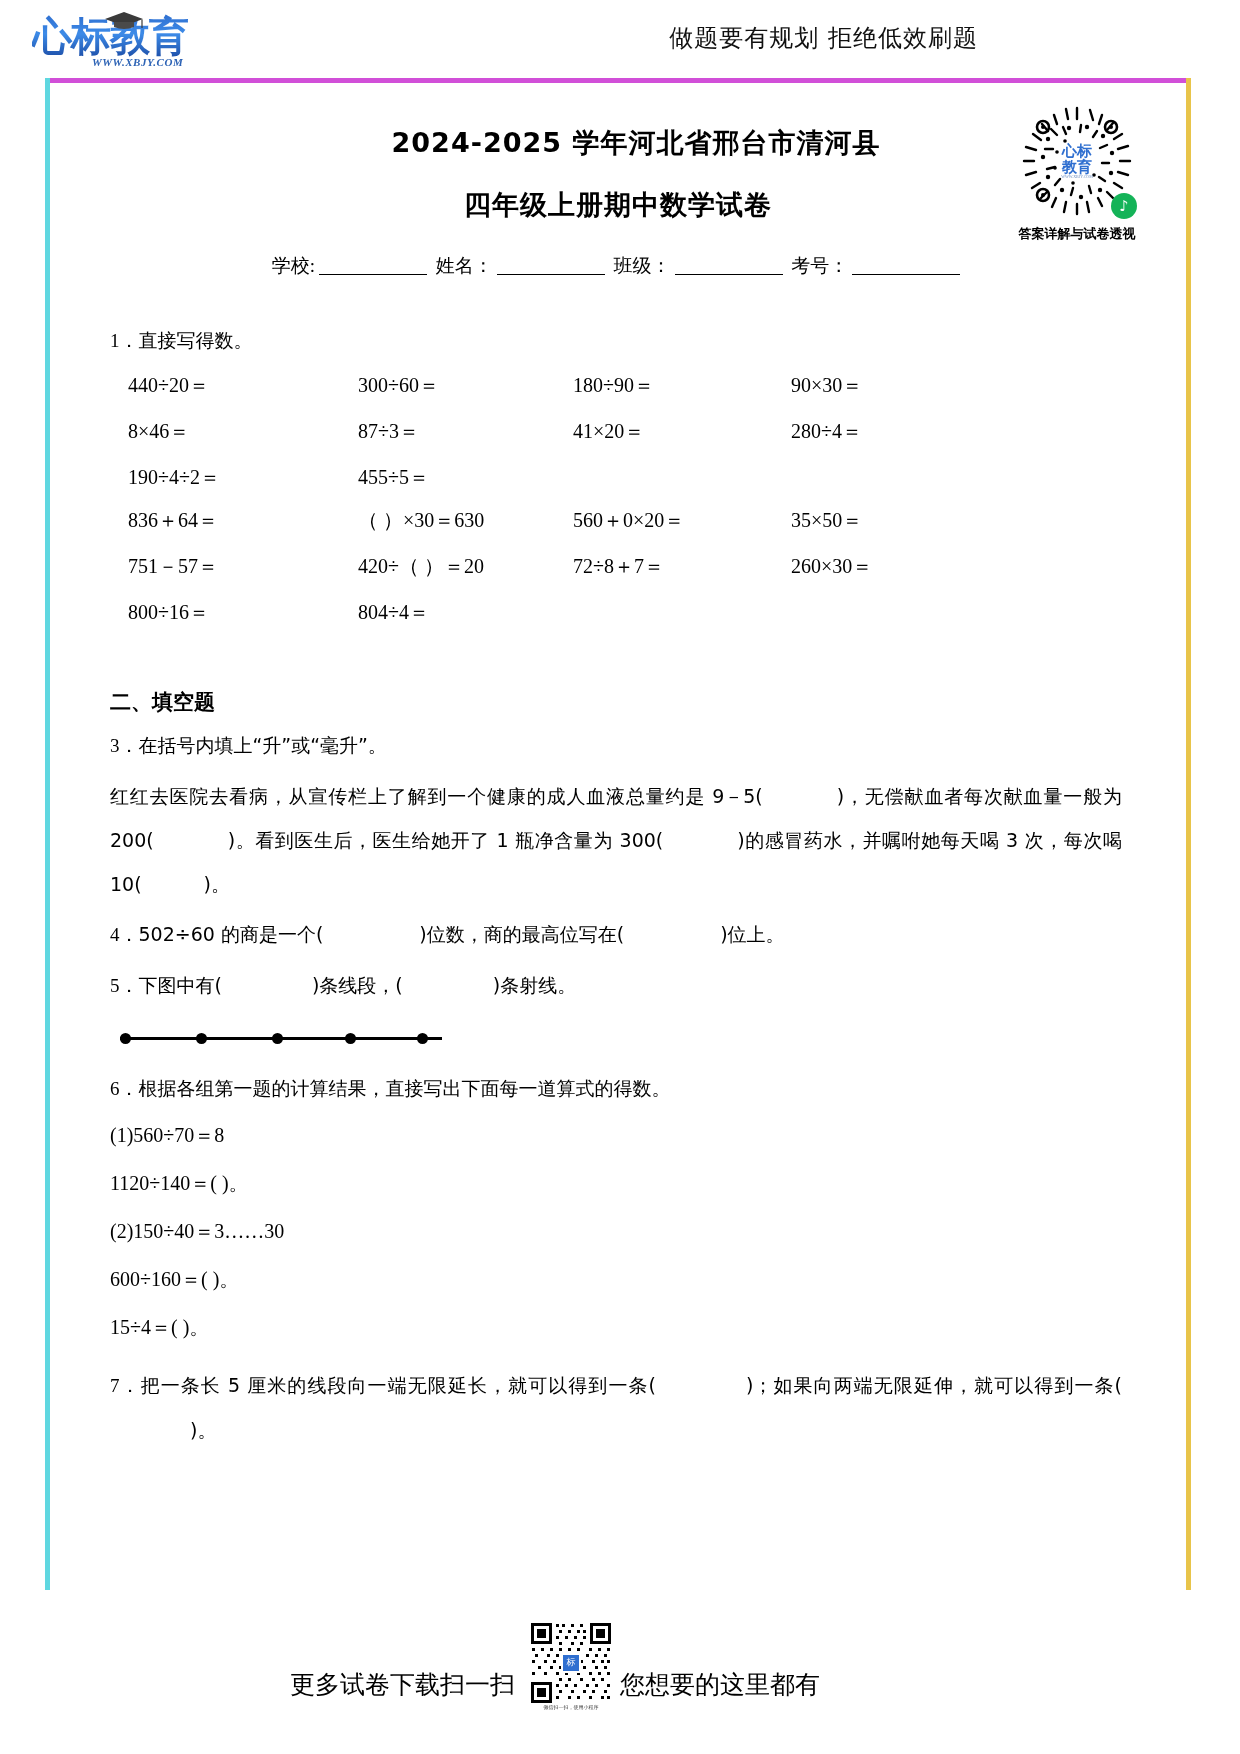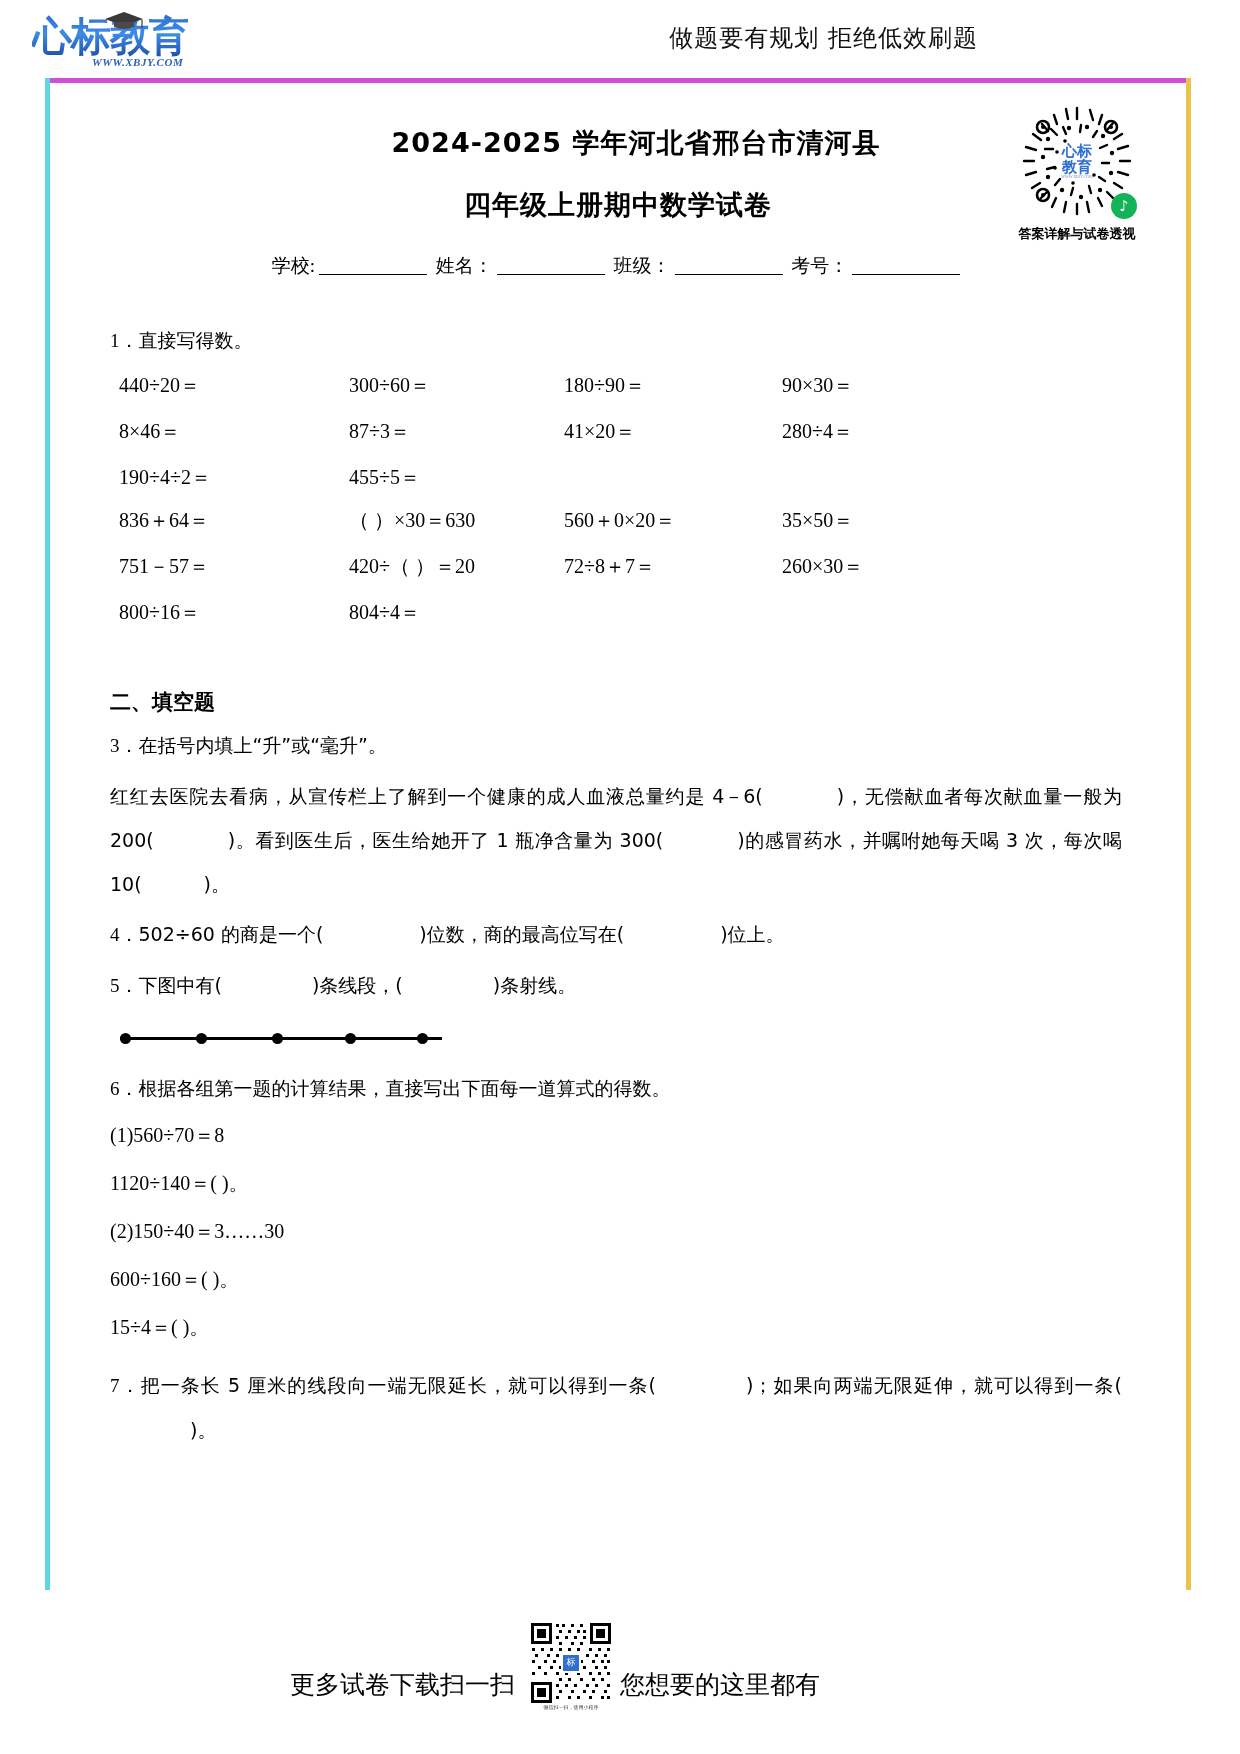--- a/index.html
+++ b/index.html
@@ -238,21 +238,21 @@
   .q-num {
     font-family: "Liberation Serif", serif;
     font-size: 19px;
   }
 
   
   .calc-grid {
     display: grid;
     grid-template-columns: 230px 215px 218px 230px;
     row-gap: 19px;
-    margin: 16px 0 6px 9px;
+    margin: 16px 0 6px 18px;
   }
   .calc-grid.g2 {
     grid-template-columns: 230px 215px 218px 230px;
   }
   .calc-cell {
     font-family: "Liberation Serif", serif;
     font-size: 20px;
     white-space: nowrap;
   }
 
@@ -514,21 +514,21 @@
         <div class="calc-cell"></div>
       </div>
 
       <div class="sec-head" style="margin-top:62px;">二、填空题</div>
 
       <div class="q-line">
         <span class="q-num">3．</span><span class="q-text-cn">在括号内填上“升”或“毫升”。</span>
       </div>
 
       <div class="para">
-        <span>红红去医院去看病，从宣传栏上了解到一个健康的成人血液总量约是 4－6(</span><span class="blank-paren"></span><span>)，无偿献血者每次献血量一般为 200(</span><span class="blank-paren"></span><span>)。看到医生后，医生给她开了 1 瓶净含量为 300(</span><span class="blank-paren"></span><span>)的感冒药水，并嘱咐她每天喝 3 次，每次喝 10(</span><span class="blank-paren-sm"></span><span>)。</span>
+        <span>红红去医院去看病，从宣传栏上了解到一个健康的成人血液总量约是 9－5(</span><span class="blank-paren"></span><span>)，无偿献血者每次献血量一般为 200(</span><span class="blank-paren"></span><span>)。看到医生后，医生给她开了 1 瓶净含量为 300(</span><span class="blank-paren"></span><span>)的感冒药水，并嘱咐她每天喝 3 次，每次喝 10(</span><span class="blank-paren-sm"></span><span>)。</span>
       </div>
 
       <div class="qrow">
         <span class="q-num">4．</span><span>502÷60 的商是一个(</span><span class="blank-paren" style="width:96px"></span><span>)位数，商的最高位写在(</span><span class="blank-paren" style="width:96px"></span><span>)位上。</span>
       </div>
 
       <div class="qrow">
         <span class="q-num">5．</span><span>下图中有(</span><span class="blank-paren" style="width:90px"></span><span>)条线段，(</span><span class="blank-paren" style="width:90px"></span><span>)条射线。</span>
       </div>
 

